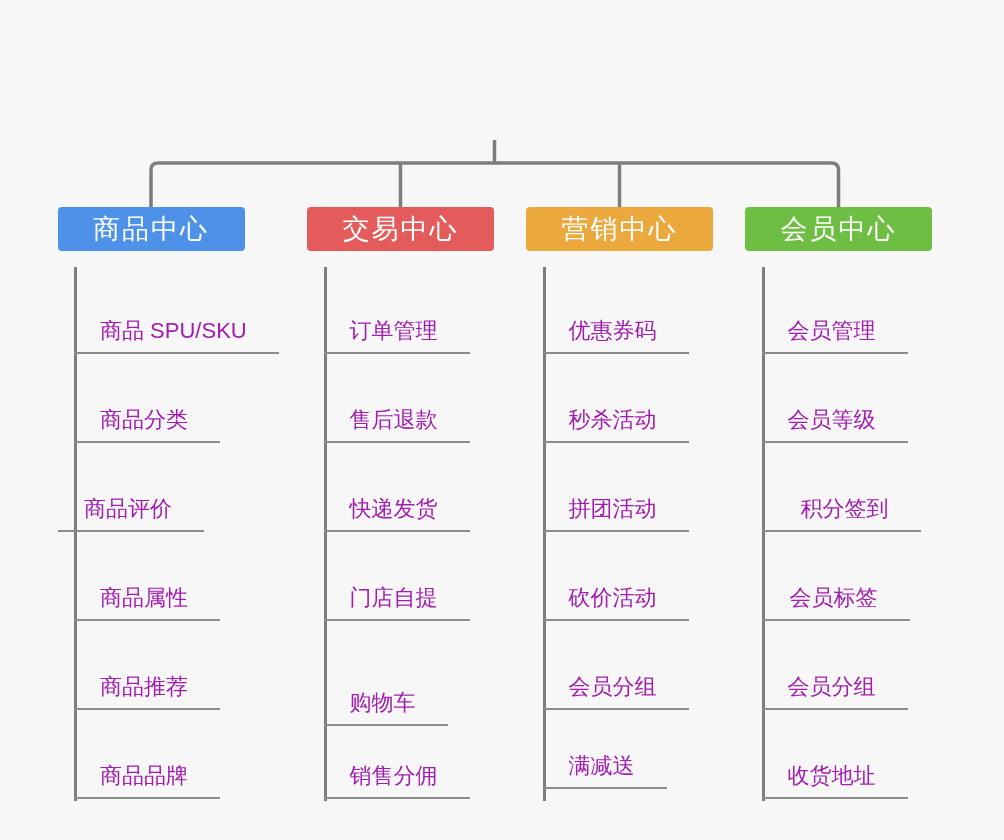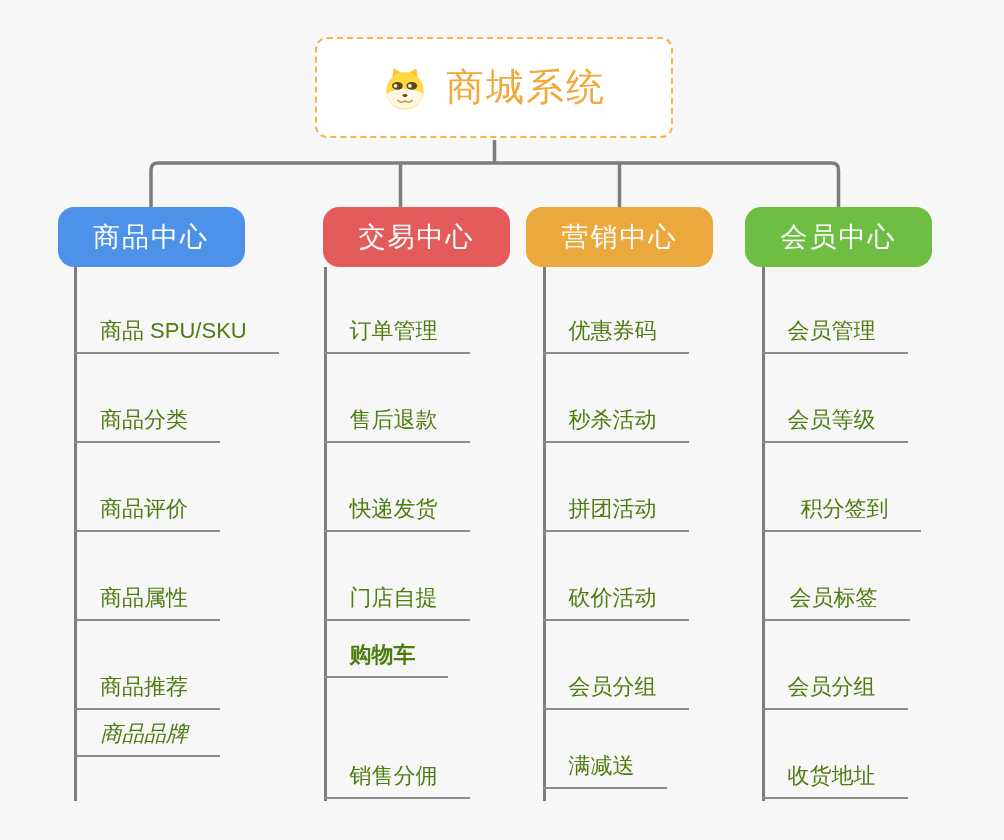--- a/index.html
+++ b/index.html
@@ -28,22 +28,22 @@
     white-space:nowrap;
   }
   .dog-icon{width:46px;height:46px;flex:0 0 auto;}
 
   
   .connectors{position:absolute;left:0;top:0;pointer-events:none;}
 
   
   .branch-node{
     position:absolute;
-    width:187px;height:60px;
-    border-radius:16px;
+    width:187px;height:44px;
+    border-radius:4px;
     display:flex;align-items:center;justify-content:center;
     top:207px;
   }
   .branch-label{
     color:#ffffff;
     font-size:27px;
     letter-spacing:2px;
     white-space:nowrap;
   }
 
@@ -56,74 +56,59 @@
     height:534px;
   }
 
   
   .sub-item{
     position:absolute;
     padding:0 32px 6px 26px;
     border-bottom:2px solid #8C8C8C;
     font-size:22px;
     line-height:30px;
-    color:#4d7c0f;
+    color:#a21caf;
     white-space:nowrap;
   }
 </style>
 </head>
 <body>
 
 <div class="canvas">
 
   <svg class="connectors" width="1004" height="240" viewBox="0 0 1004 240">
     <g stroke="#7D7D7D" stroke-width="3.5" fill="none" stroke-linejoin="round">
       <path d="M494.5 140 V163"></path>
       <path d="M151 207 V170 Q151 163 158 163 H831.5 Q838.5 163 838.5 170 V207"></path>
       <path d="M400.5 163 V207"></path>
       <path d="M619.5 163 V207"></path>
     </g>
   </svg>
 
-  <div class="root-node">
-    <svg class="dog-icon" viewBox="0 0 64 64">
-      <polygon points="13,28 16,5 31,13" fill="#F9C43C"></polygon>
-      <polygon points="51,28 48,5 33,13" fill="#F9C43C"></polygon>
-      <circle cx="32" cy="36" r="26" fill="#FFD93F"></circle>
-      <path d="M6.5 40 A26 26 0 0 0 57.5 40 Q45 33 32 33 Q19 33 6.5 40 Z" fill="#FFF7E3"></path>
-      <ellipse cx="21.5" cy="29" rx="7.5" ry="5.5" fill="#5B4714"></ellipse>
-      <circle cx="18.8" cy="29" r="2.6" fill="#FFFFFF"></circle>
-      <ellipse cx="41.5" cy="29" rx="7.5" ry="5.5" fill="#5B4714"></ellipse>
-      <circle cx="38.8" cy="29" r="2.6" fill="#FFFFFF"></circle>
-      <path d="M28 42 Q32 39 36 42 Q32 48 28 42 Z" fill="#6B4C1E"></path>
-      <path d="M22 49 Q27 54 32 50 Q37 54 42 49" stroke="#C89B3C" stroke-width="2.2" fill="none" stroke-linecap="round"></path>
-    </svg>
-    <span class="root-title">商城系统</span>
-  </div>
 
   <div id="branches">
       <div class="branch-node" style="left: 57.5px; background: rgb(77, 146, 232);">
         <span class="branch-label">商品中心</span>
       </div>
       <div class="trunk" style="left: 74px;"></div>
       <div class="sub-item" style="left: 74px; top: 316px;">商品 SPU/SKU</div>
       <div class="sub-item" style="left: 74px; top: 405px;">商品分类</div>
-      <div class="sub-item" style="left: 74px; top: 494px;">商品评价</div>
+      <div class="sub-item" style="left: 58px; top: 494px;">商品评价</div>
       <div class="sub-item" style="left: 74px; top: 583px;">商品属性</div>
       <div class="sub-item" style="left: 74px; top: 672px;">商品推荐</div>
-      <div class="sub-item" style="left: 74px; top: 719px; font-style: italic;">商品品牌</div>
-      <div class="branch-node" style="left: 307px; background: rgb(228, 91, 91); margin-left: 16px;">
+      <div class="sub-item" style="left: 74px; top: 761px;">商品品牌</div>
+      <div class="branch-node" style="left: 307px; background: rgb(228, 91, 91);">
         <span class="branch-label">交易中心</span>
       </div>
       <div class="trunk" style="left: 323.5px;"></div>
       <div class="sub-item" style="left: 323.5px; top: 316px;">订单管理</div>
       <div class="sub-item" style="left: 323.5px; top: 405px;">售后退款</div>
       <div class="sub-item" style="left: 323.5px; top: 494px;">快递发货</div>
       <div class="sub-item" style="left: 323.5px; top: 583px;">门店自提</div>
-      <div class="sub-item" style="left: 323.5px; top: 640px; font-weight: bold;">购物车</div>
+      <div class="sub-item" style="left: 323.5px; top: 688px;">购物车</div>
       <div class="sub-item" style="left: 323.5px; top: 761px;">销售分佣</div>
       <div class="branch-node" style="left: 526px; background: rgb(235, 168, 60); align-items: center;">
         <span class="branch-label">营销中心</span>
       </div>
       <div class="trunk" style="left: 542.5px;"></div>
       <div class="sub-item" style="left: 542.5px; top: 316px;">优惠券码</div>
       <div class="sub-item" style="left: 542.5px; top: 405px;">秒杀活动</div>
       <div class="sub-item" style="left: 542.5px; top: 494px;">拼团活动</div>
       <div class="sub-item" style="left: 542.5px; top: 583px;">砍价活动</div>
       <div class="sub-item" style="left: 542.5px; top: 672px;">会员分组</div>

